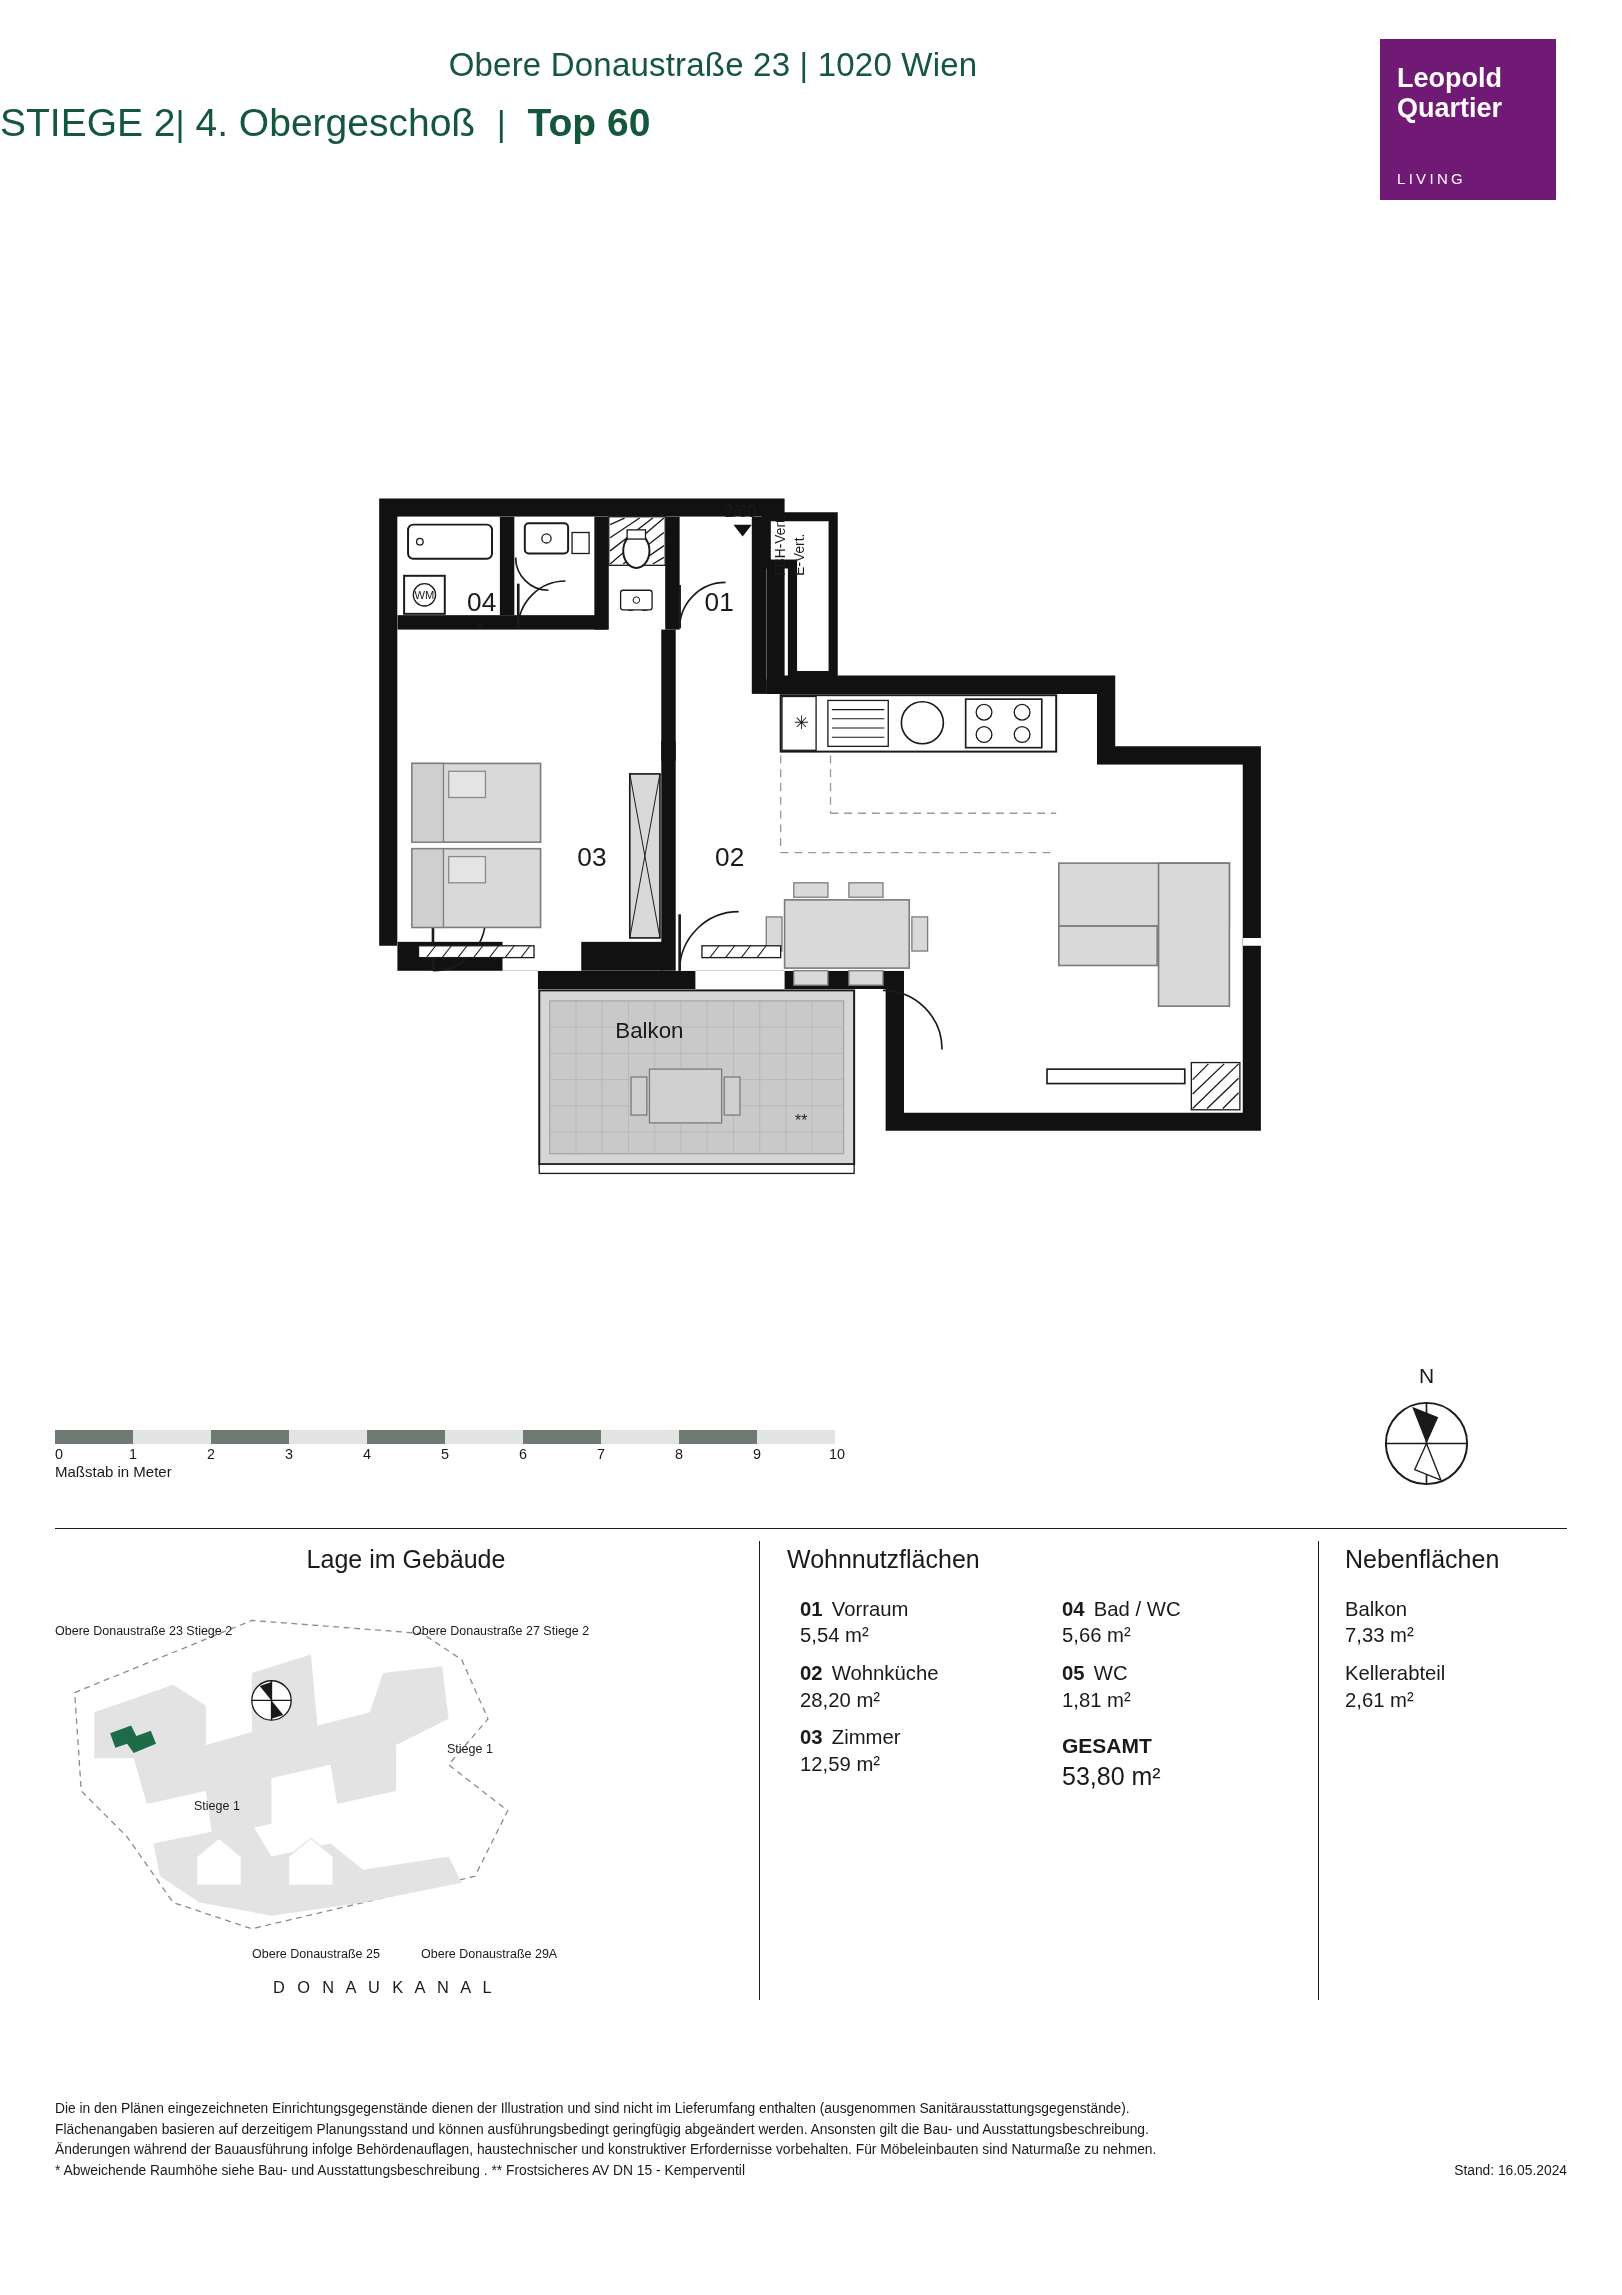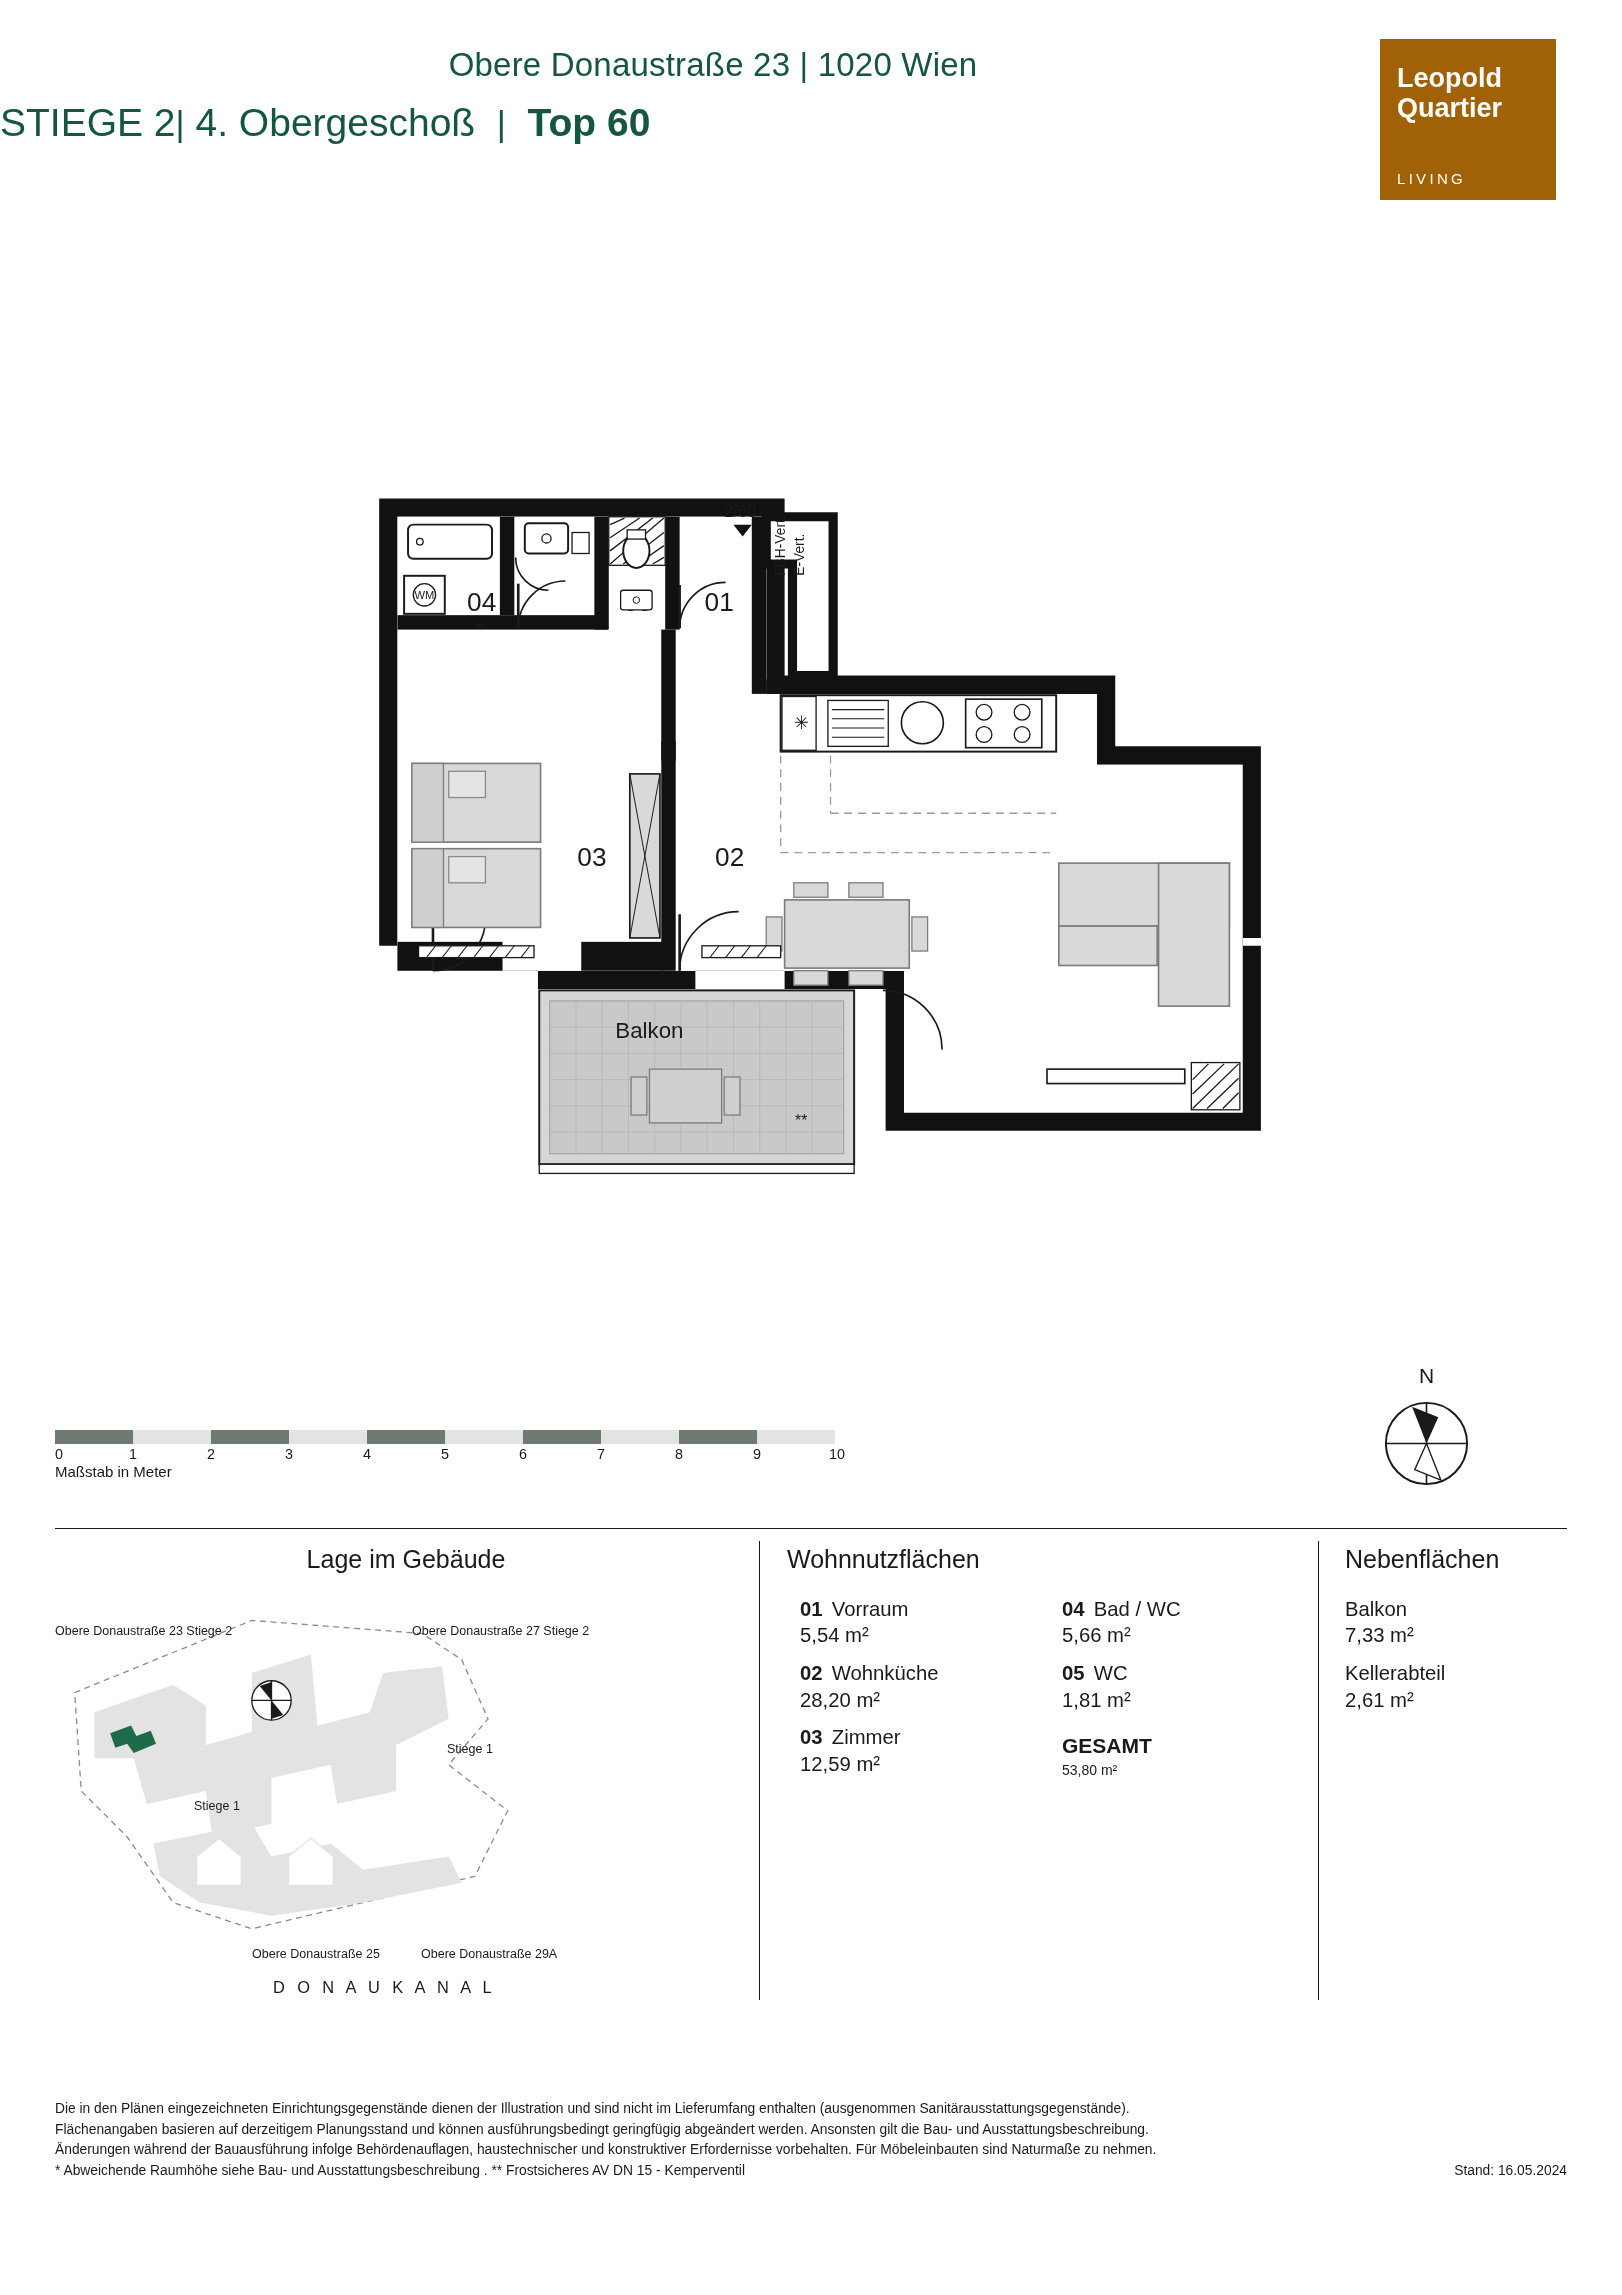--- a/index.html
+++ b/index.html
@@ -34,21 +34,21 @@
     margin-top: 17px;
     padding-right: 197px;
   }
   .header-line2 .sep { color: #14573c; font-size: 35px; }
   .header-line2 .bold { font-weight: bold; }
 
   .logo {
     position: absolute;
     top: 39px; right: 67px;
     width: 176px; height: 161px;
-    background: #a16207;
+    background: #701a75;
     color: #ffffff;
     padding: 23.6px 17px 0 17px;
   }
   .logo .l1 { font-size: 27px; font-weight: bold; line-height: 1.12; }
   .logo .living {
     font-size: 15px; letter-spacing: 3.3px; margin-top: 47px; color:#ffffff;
   }
 
   
   .plan {
@@ -96,21 +96,21 @@
   .areas { position: relative; }
   .area-col { position: absolute; top: 0; }
   .area-col.left { left: 13px; }
   .area-col.right { left: 275px; }
   .area-item { margin-bottom: 14.4px; }
   .area-item .row1 { font-size: 20.3px; }
   .area-item .num { font-weight: bold; margin-right: 9.2px; }
   .area-item .val { font-size: 20.3px; margin-top: 3.9px; display:block; }
   .gesamt { margin-top: 22px; }
   .gesamt .t { font-size: 21px; font-weight: bold; }
-  .gesamt .v { font-size: 14px; margin-top: 3.9px; }
+  .gesamt .v { font-size: 25px; margin-top: 3.9px; }
 
   .col-neben { position: absolute; left: 1345px; top: 17px; width: 249px; }
   .col-neben h2 { font-size: 25px; font-weight: normal; text-align:left; margin: 0 0 23.6px 0; }
   .neben-item { margin-bottom: 14.4px; font-size: 20.3px; }
   .neben-item .v { display:block; margin-top: 3.9px; }
 
   
   .footer {
     position: absolute; left: 55px; top: 2099px; width: 1512px;
     font-size: 13.8px; line-height: 1.5; color:#1a1a1a;

